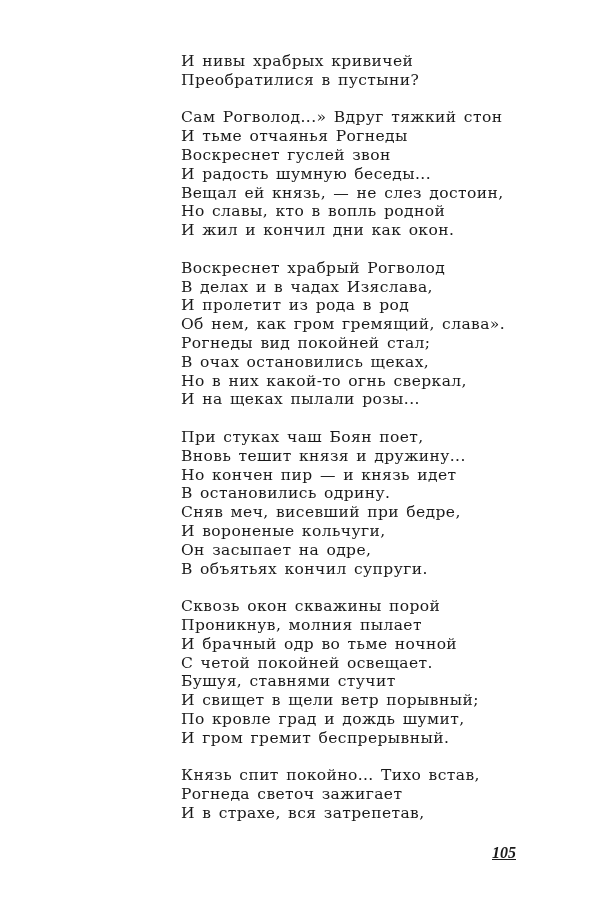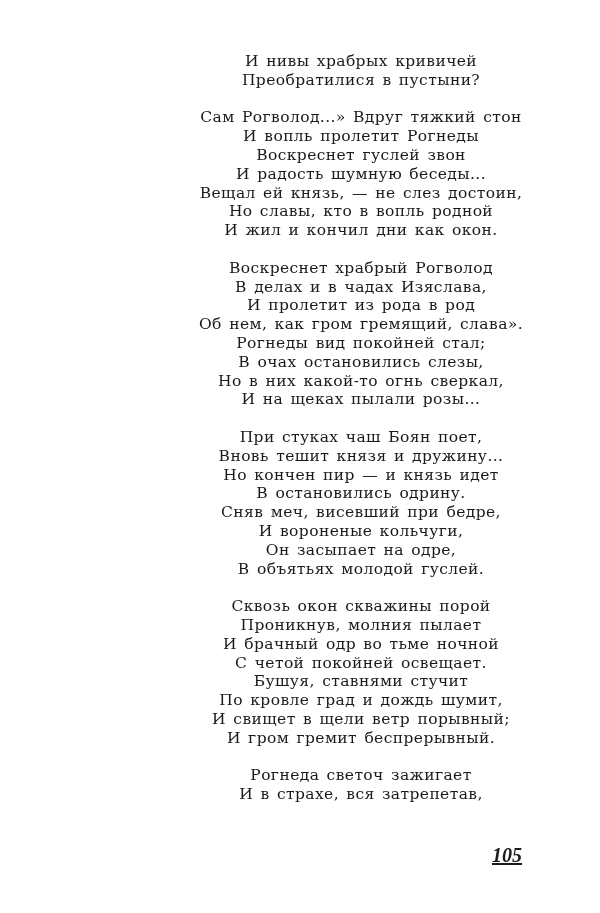--- a/index.html
+++ b/index.html
@@ -17,89 +17,89 @@
     }
     .page {
       position: absolute;
       left: 181px;
       top: 52px;
       width: 360px;
     }
     .stanza {
       margin: 0 0 18.8px 0;
       padding: 0;
-      text-align: center;
     }
     .line {
       display: block;
       font-size: 15.5px;
       line-height: 18.8px;
       height: 18.8px;
       white-space: nowrap;
       letter-spacing: 0.4px;
       word-spacing: 2px;
     }
     .page-number {
       position: absolute;
       left: 492px;
       top: 844px;
       font-family: "Liberation Serif", "DejaVu Serif", serif;
       font-style: italic;
       font-weight: bold;
-      font-size: 20px;
+      font-size: 16px;
       color: #1a1a1a;
       text-decoration: underline;
     }
   </style>
 </head>
 <body>
 
 <div class="page">
   <div class="stanza">
     <span class="line">И нивы храбрых кривичей</span>
     <span class="line">Преобратилися в пустыни?</span>
   </div>
   <div class="stanza">
     <span class="line">Сам Рогволод...» Вдруг тяжкий стон</span>
-    <span class="line">И вопль пролетит Рогнеды</span>
+    <span class="line">И тьме отчаянья Рогнеды</span>
     <span class="line">Воскреснет гуслей звон</span>
     <span class="line">И радость шумную беседы...</span>
     <span class="line">Вещал ей князь, — не слез достоин,</span>
     <span class="line">Но славы, кто в вопль родной</span>
     <span class="line">И жил и кончил дни как окон.</span>
   </div>
   <div class="stanza">
     <span class="line">Воскреснет храбрый Рогволод</span>
     <span class="line">В делах и в чадах Изяслава,</span>
     <span class="line">И пролетит из рода в род</span>
     <span class="line">Об нем, как гром гремящий, слава».</span>
     <span class="line">Рогнеды вид покойней стал;</span>
-    <span class="line">В очах остановились слезы,</span>
+    <span class="line">В очах остановились щеках,</span>
     <span class="line">Но в них какой-то огнь сверкал,</span>
     <span class="line">И на щеках пылали розы...</span>
   </div>
   <div class="stanza">
     <span class="line">При стуках чаш Боян поет,</span>
     <span class="line">Вновь тешит князя и дружину...</span>
     <span class="line">Но кончен пир — и князь идет</span>
     <span class="line">В остановились одрину.</span>
     <span class="line">Сняв меч, висевший при бедре,</span>
     <span class="line">И вороненые кольчуги,</span>
     <span class="line">Он засыпает на одре,</span>
-    <span class="line">В объятьях молодой гуслей.</span>
+    <span class="line">В объятьях кончил супруги.</span>
   </div>
   <div class="stanza">
     <span class="line">Сквозь окон скважины порой</span>
     <span class="line">Проникнув, молния пылает</span>
     <span class="line">И брачный одр во тьме ночной</span>
     <span class="line">С четой покойней освещает.</span>
     <span class="line">Бушуя, ставнями стучит</span>
+    <span class="line">И свищет в щели ветр порывный;</span>
     <span class="line">По кровле град и дождь шумит,</span>
-    <span class="line">И свищет в щели ветр порывный;</span>
     <span class="line">И гром гремит беспрерывный.</span>
   </div>
   <div class="stanza">
+    <span class="line">Князь спит покойно... Тихо встав,</span>
     <span class="line">Рогнеда светоч зажигает</span>
     <span class="line">И в страхе, вся затрепетав,</span>
   </div>
 </div>
 
 <div class="page-number">105</div>
 
 </body></html>

